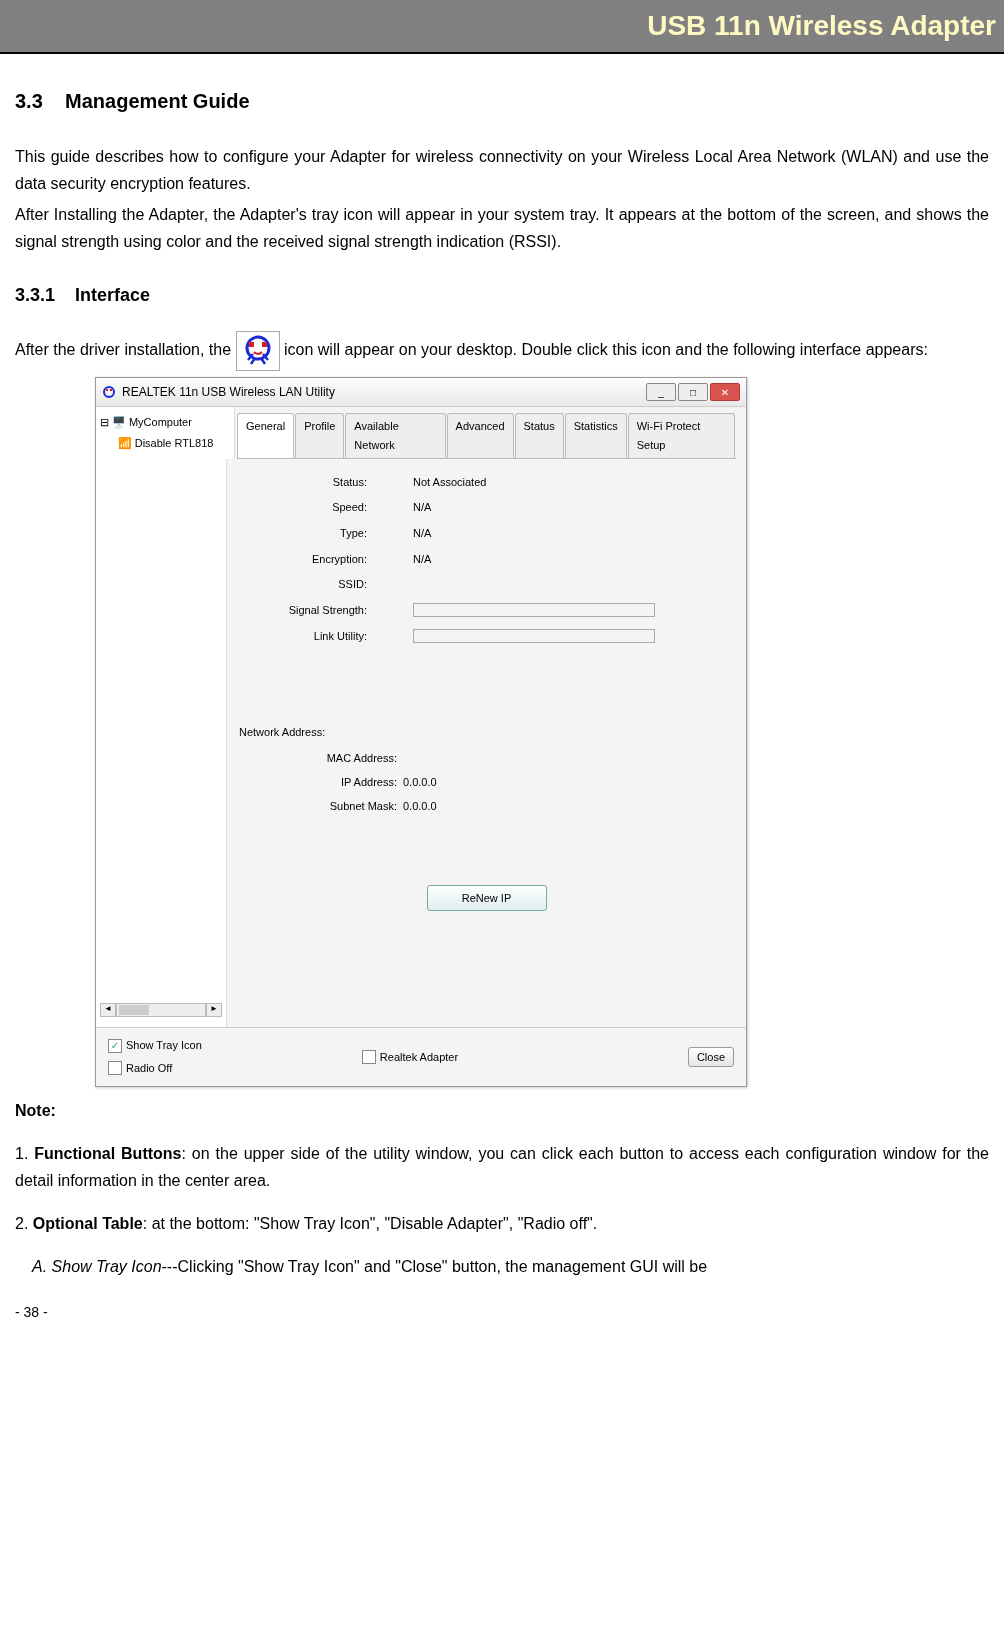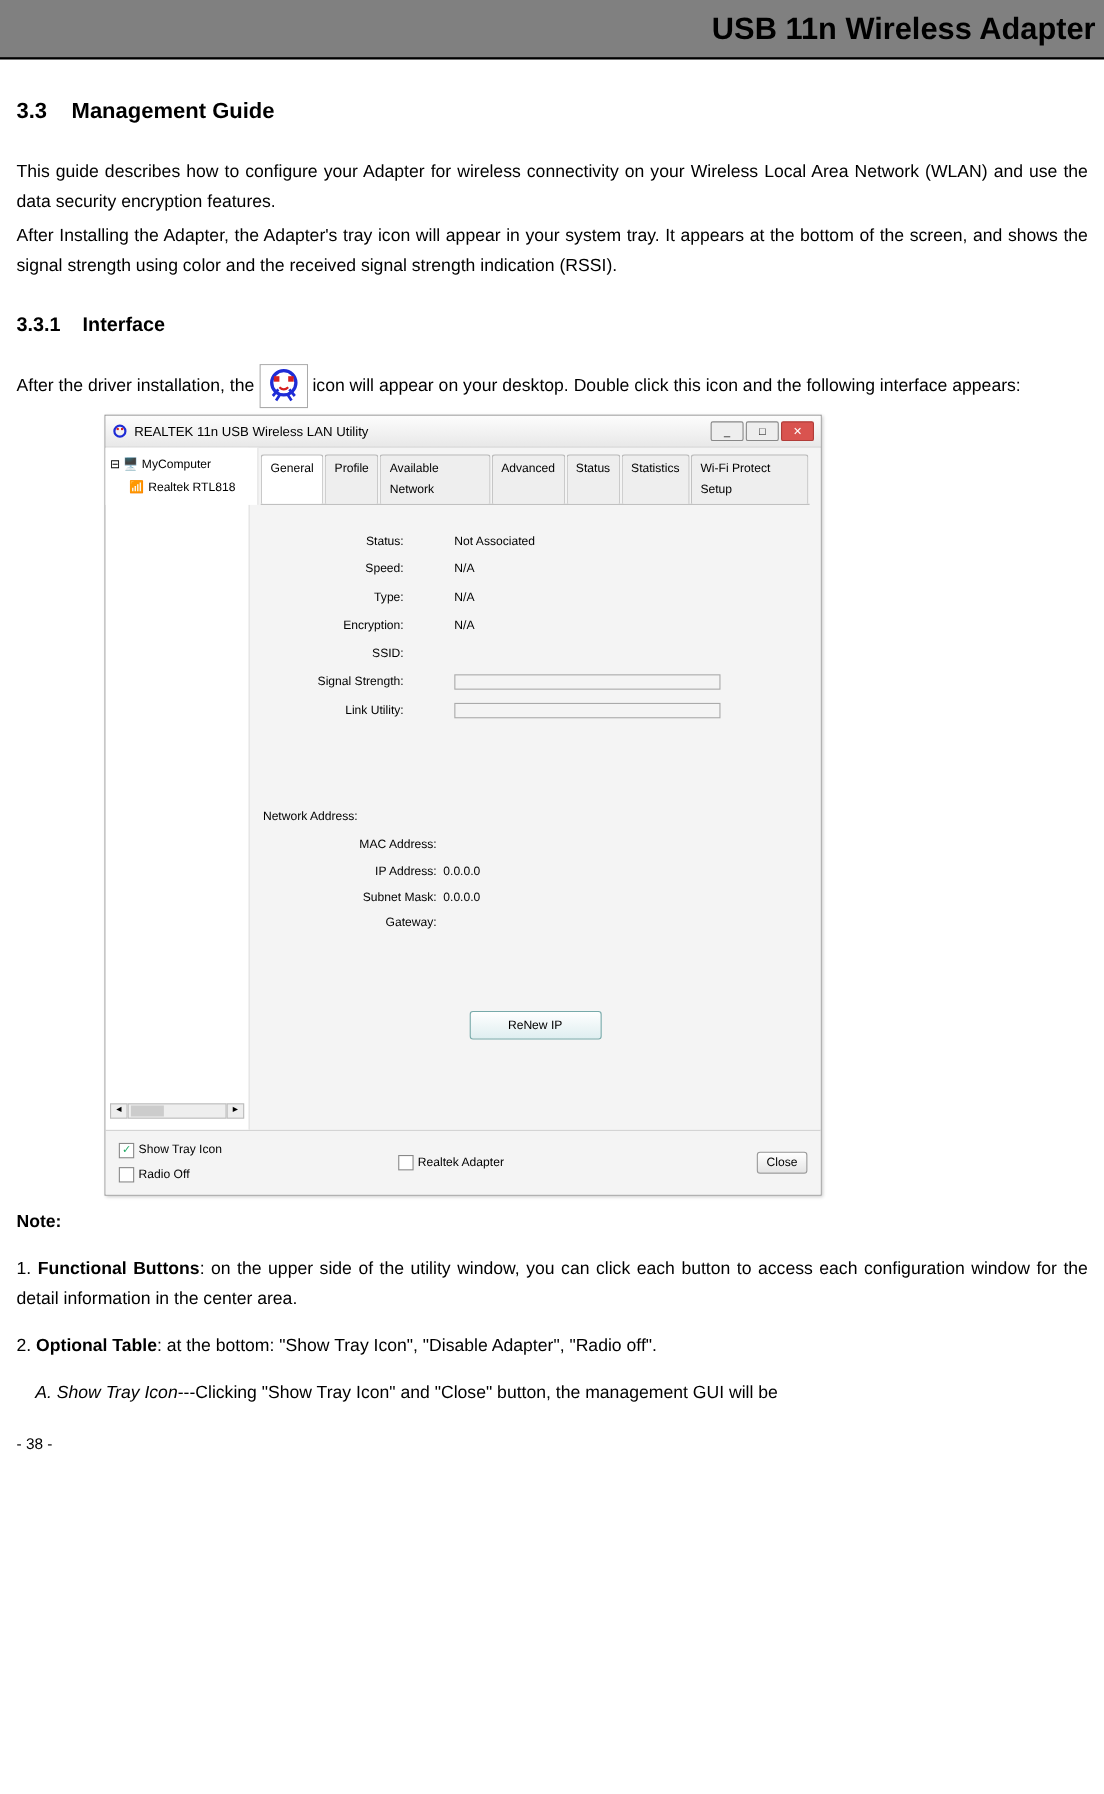--- a/index.html
+++ b/index.html
@@ -7,21 +7,21 @@
     padding: 0 15px;
     font-family: Arial, sans-serif;
     font-size: 16px;
     line-height: 1.7;
     color: #000;
     width: 974px;
     background: #fff;
   }
   .header-bar {
     background: #808080;
-    color: #000000;
+    color: #fef9c3;
     font-size: 28px;
     font-weight: bold;
     text-align: right;
     padding: 2px 8px;
     margin: 0 -15px 8px -15px;
     border-bottom: 2px solid #000;
   }
   h2 {
     font-size: 20px;
     font-weight: bold;
@@ -67,21 +67,21 @@
   .titlebar-title { flex:1; font-size:12px;}
   .win-btns { display:flex; gap:2px;}
   .win-btn { width:28px;height:16px;border:1px solid #888;background:#eee;border-radius:2px;display:flex;align-items:center;justify-content:center;font-size:10px;}
   .win-btn.close{background:#d9534f;color:#fff;border-color:#b13c38;}
   .menubar { padding:3px 8px; background:#f4f4f4; border-bottom:1px solid #ddd; font-size:11px;}
   .menubar span{margin-right:18px;}
   .tree{width:130px;border-right:1px solid #ddd;background:#fff;padding:6px 4px;font-size:11px;}
   .tree-node{display:flex;align-items:center;gap:3px;white-space:nowrap;}
   .tree-child{margin-left:18px;margin-top:2px;}
   .main{flex:1;padding:6px 10px;background:#f4f4f4;}
-  .tabs{display:flex;border-bottom:1px solid #bbb;margin-bottom:24px;}
+  .tabs{display:flex;border-bottom:1px solid #bbb;margin-bottom:14px;}
   .tab{padding:3px 8px;border:1px solid #bbb;border-bottom:none;background:#eee;font-size:11px;margin-right:1px;border-top-left-radius:3px;border-top-right-radius:3px;}
   .tab.active{background:#fff;}
   .row{display:flex;align-items:center;margin-bottom:7px;font-size:11px;gap:40px;}
   .row .lbl{width:130px;text-align:right;margin-right:6px;}
   .bar{flex:0 0 240px;height:12px;border:1px solid #aaa;background:repeating-linear-gradient(90deg,#f4f4f4,#f4f4f4 100%);} 
   .section-title{font-size:11px;margin:20px 0 8px 2px;}
   .net-row{display:flex;align-items:flex-end;margin-bottom:5px;font-size:11px;}
   .net-row .lbl{width:160px;text-align:right;margin-right:6px;}
   .renew-btn{width:120px;height:26px;border:1px solid #7aa;background:linear-gradient(#fff,#dfeef0);border-radius:3px;display:block;margin:70px auto 30px auto;font-size:11px;}
   .tree-wrap{position:relative;width:130px;border-right:1px solid #ddd;background:#fff;}
@@ -153,21 +153,21 @@
   <div class="body-area2">
     <div class="tree-wrap">
       <div class="tree">
         <div class="tree-node">
           <span>⊟</span>
           <span>🖥️</span>
           <span>MyComputer</span>
         </div>
         <div class="tree-node tree-child">
           <span>📶</span>
-          <span>Realtek RTL818</span>
+          <span>Disable RTL818</span>
         </div>
       </div>
       <div style="height:540px"></div>
       <div class="tree-scrollbar">
         <div class="arr">◄</div>
         <div class="sb">
             <div class="thumb"></div>
           </div>
         <div class="arr">►</div>
       </div>
@@ -217,24 +217,20 @@
           <span class="lbl">MAC Address:</span>
           <span></span>
         </div>
       <div class="net-row">
           <span class="lbl">IP Address:</span>
           <span>0.0.0.0</span>
         </div>
       <div class="net-row">
           <span class="lbl">Subnet Mask:</span>
           <span>0.0.0.0</span>
-        </div>
-      <div class="net-row">
-          <span class="lbl">Gateway:</span>
-          <span></span>
         </div>
 
       <button class="renew-btn">ReNew IP</button>
     </div>
   </div>
   <div class="bottom-bar">
     <div class="bottom-left">
       <label class="chk">
           <span class="cbox">✓</span>
           <span>Show Tray Icon</span>

